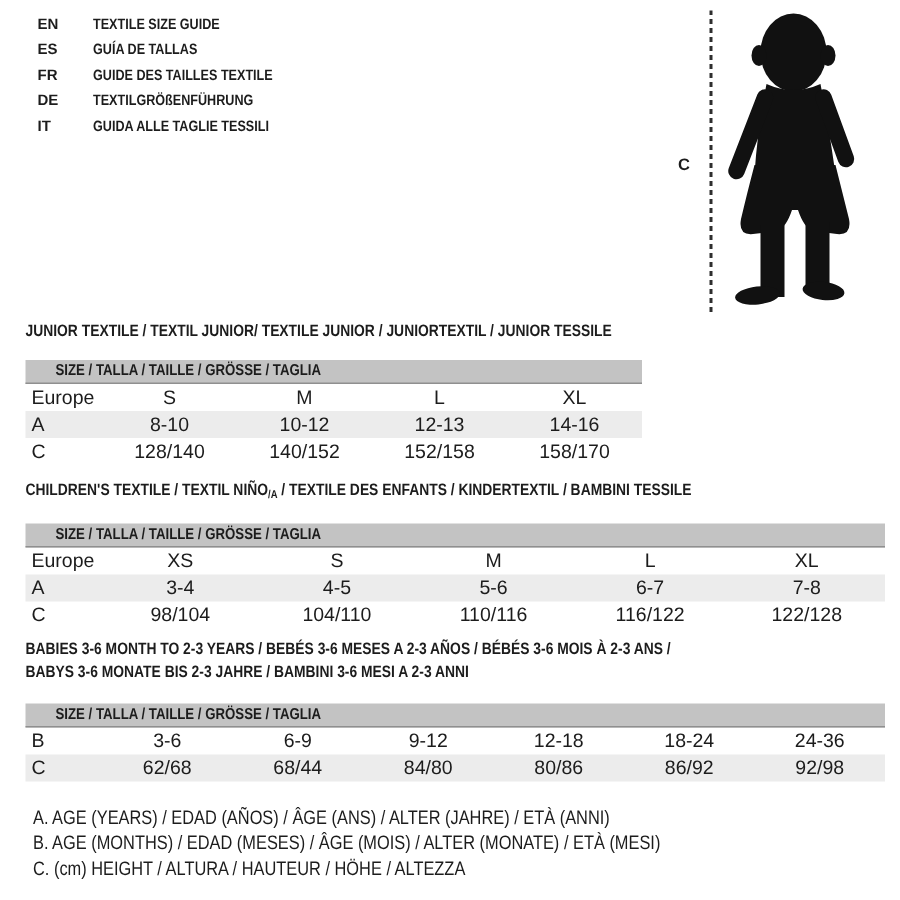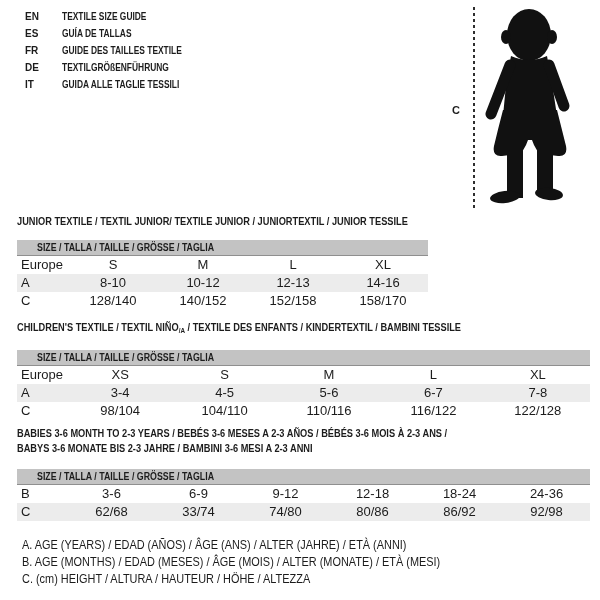--- a/index.html
+++ b/index.html
@@ -154,22 +154,22 @@
     <span class="tcell">3-6</span>
     <span class="tcell">6-9</span>
     <span class="tcell">9-12</span>
     <span class="tcell">12-18</span>
     <span class="tcell">18-24</span>
     <span class="tcell">24-36</span>
   </div>
   <div class="trow alt">
     <span class="tlabel">C</span>
     <span class="tcell">62/68</span>
-    <span class="tcell">33/74</span>
-    <span class="tcell">74/80</span>
+    <span class="tcell">68/44</span>
+    <span class="tcell">84/80</span>
     <span class="tcell">80/86</span>
     <span class="tcell">86/92</span>
     <span class="tcell">92/98</span>
   </div>
 </div>
 
 <div class="abs foot">
   <div class="foot-line"><span class="cond">A. AGE (YEARS) / EDAD (AÑOS) / ÂGE (ANS) / ALTER (JAHRE) / ETÀ (ANNI)</span></div>
   <div class="foot-line"><span class="cond">B. AGE (MONTHS) / EDAD (MESES) / ÂGE (MOIS) / ALTER (MONATE) / ETÀ (MESI)</span></div>
   <div class="foot-line"><span class="cond">C. (cm) HEIGHT / ALTURA / HAUTEUR / HÖHE / ALTEZZA</span></div>

